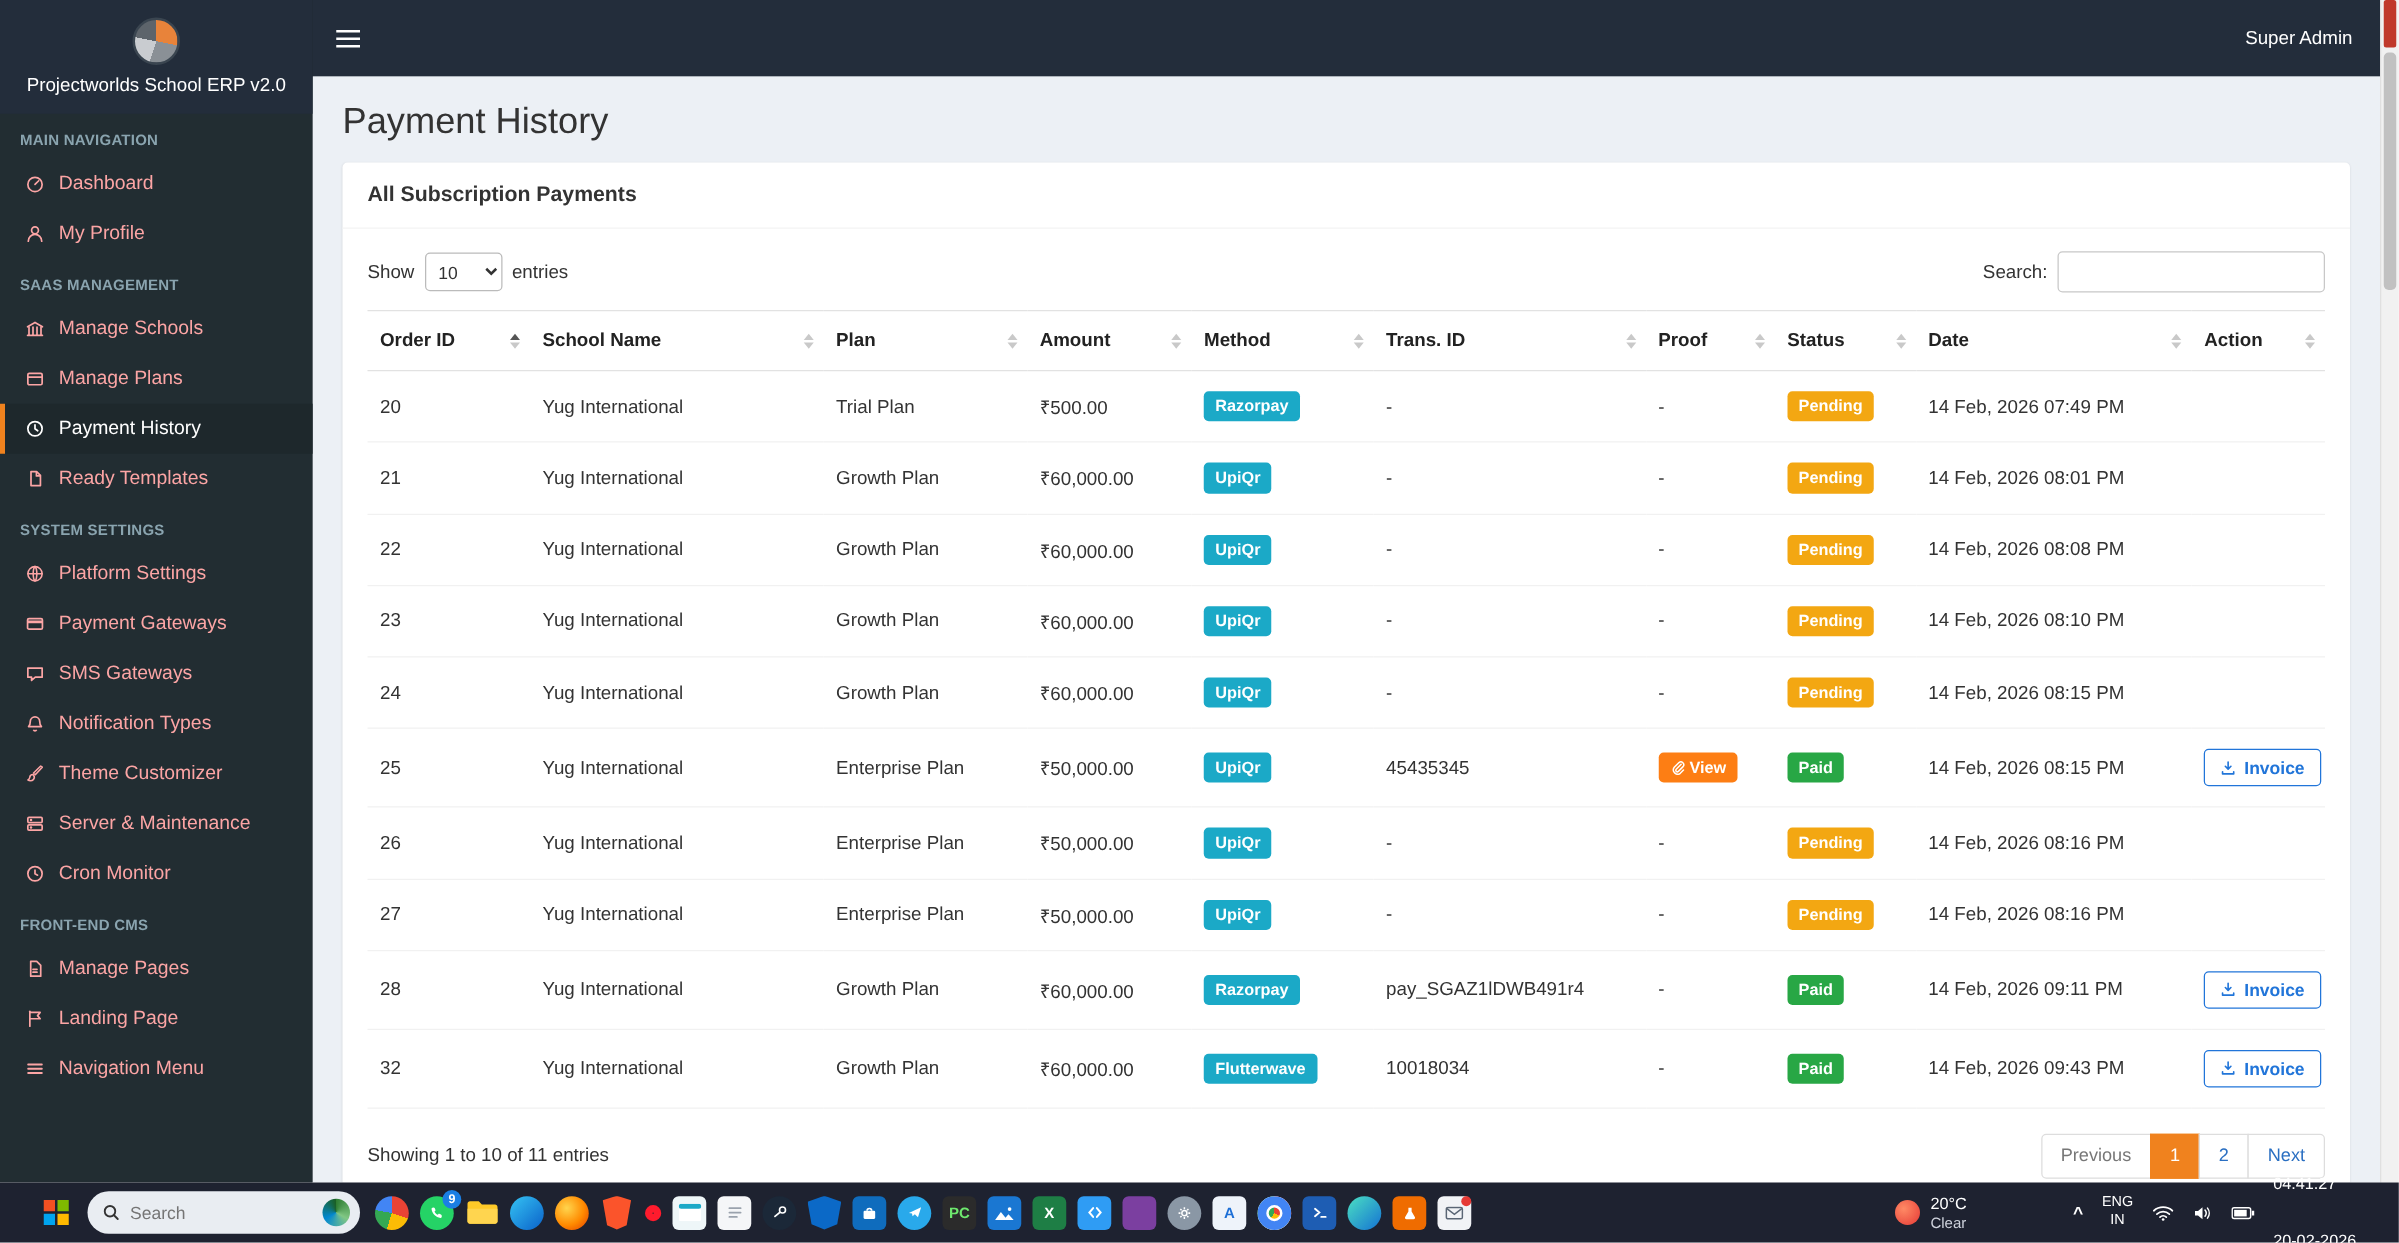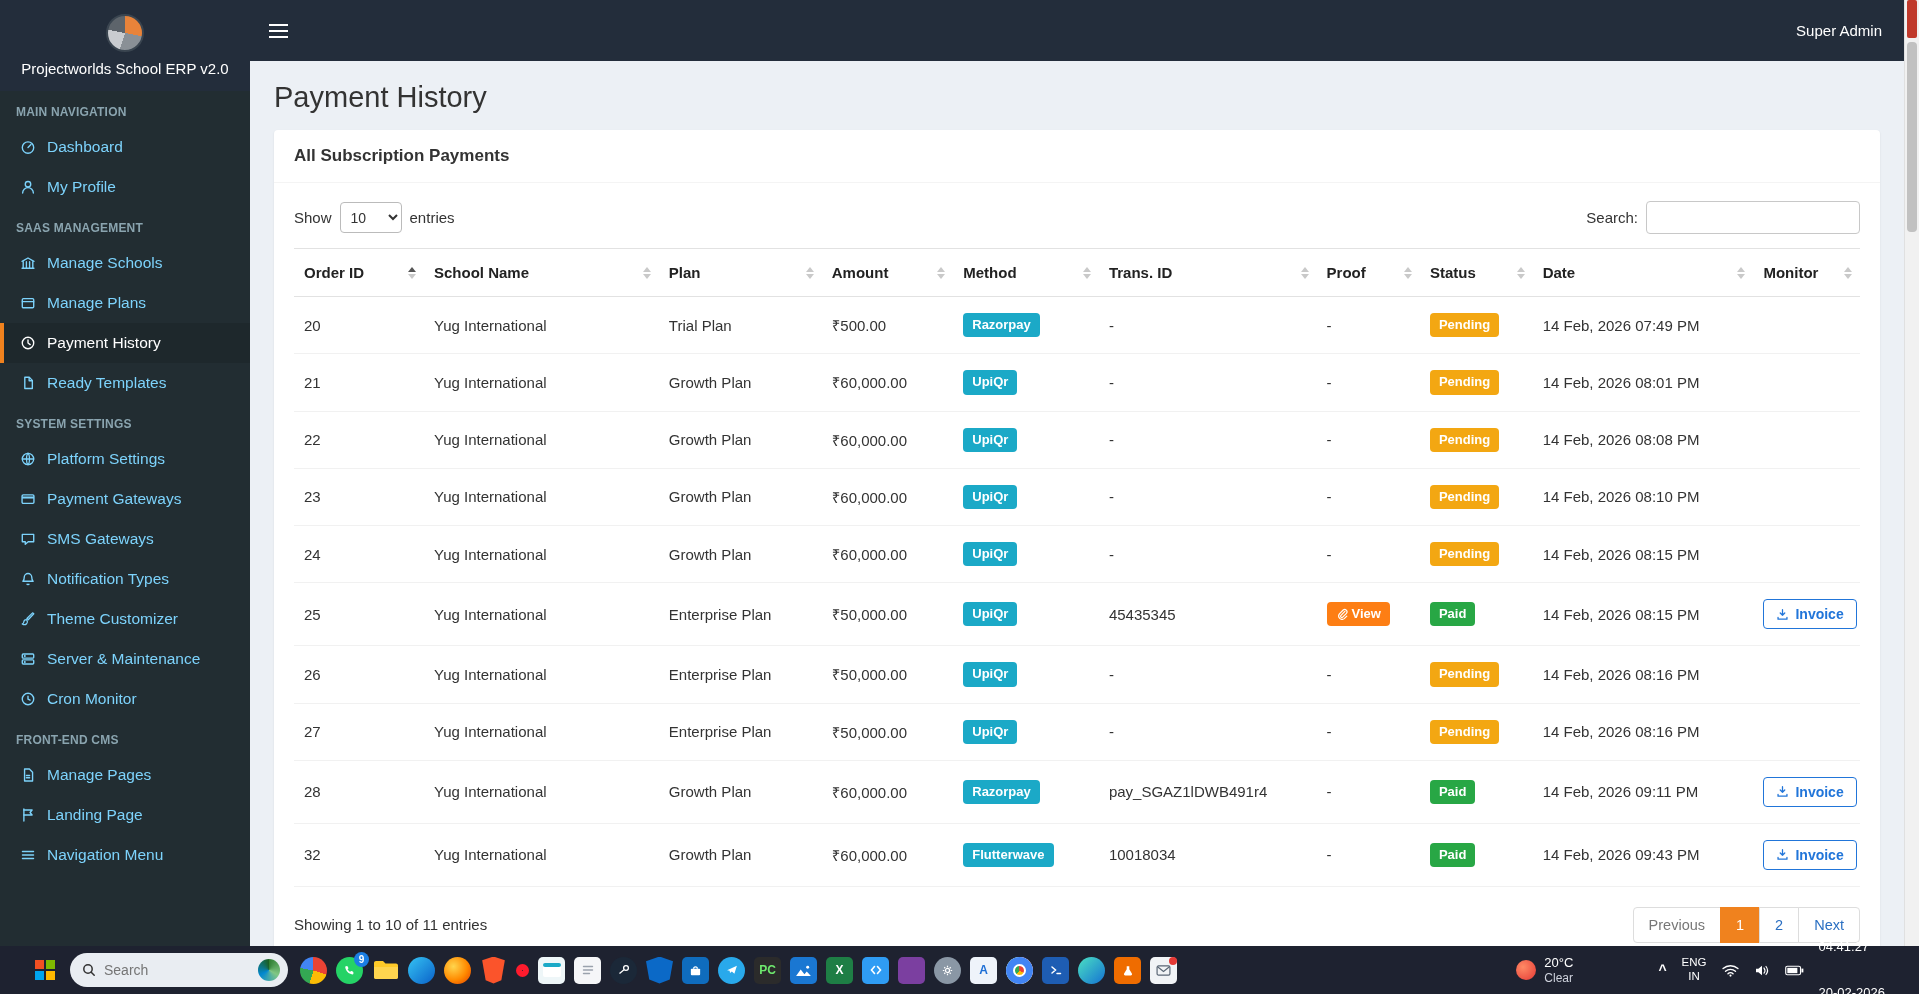--- a/index.html
+++ b/index.html
@@ -12,21 +12,21 @@
   #pagescroll { position:fixed; right:0; top:0; bottom:48px; width:15px; background:#f1f1f1; border-left:1px solid #e0e0e0; z-index:6; }
   #taskbar { position:fixed; left:0; right:0; bottom:0; height:48px; background:#1e2230; display:flex; align-items:center; padding:0 24px; z-index:10; }
 
   
   .brand { background:#232d3b; padding:12px 10px 14px; text-align:center; }
   .brand-logo { width:38px; height:38px; border-radius:50%; margin:2px auto 8px;
     background:conic-gradient(#e8833a 0 28%, #8a9096 28% 55%, #c9ccd0 55% 78%, #5d646b 78% 100%);
     border:2px solid #3a4550; }
   .brand-title { color:#fff; font-size:15px; }
   .nav-sec { color:#8aa4af; font-size:12px; font-weight:bold; padding:14px 16px 8px; letter-spacing:.2px; }
-  .nav-item { display:flex; align-items:center; gap:11px; padding:11px 16px; color:#7dd3fc; font-size:15.5px; cursor:pointer; border-left:4px solid transparent; }
+  .nav-item { display:flex; align-items:center; gap:11px; padding:11px 16px; color:#fca5a5; font-size:15.5px; cursor:pointer; border-left:4px solid transparent; }
   .nav-item svg { flex:0 0 auto; }
   .nav-item.active { background:#1e282c; color:#fff; border-left-color:#f0821e; }
 
   
   .burger { width:56px; height:61px; display:flex; flex-direction:column; justify-content:center; align-items:center; gap:4px; cursor:pointer; }
   .burger span { display:block; width:19px; height:2px; background:#fff; }
   .topbar-user { margin-left:auto; margin-right:22px; color:#fff; font-size:15px; cursor:pointer; }
 
   
   .page-title { font-size:29px; color:#333; font-weight:500; padding:20px 24px 14px; }
@@ -294,21 +294,21 @@
                   <i class="dn"></i>
                 </span></th>
             <th><span>Status</span><span class="sort">
                   <i class="up"></i>
                   <i class="dn"></i>
                 </span></th>
             <th><span>Date</span><span class="sort">
                   <i class="up"></i>
                   <i class="dn"></i>
                 </span></th>
-            <th><span>Monitor</span><span class="sort">
+            <th><span>Action</span><span class="sort">
                   <i class="up"></i>
                   <i class="dn"></i>
                 </span></th>
           </tr>
         </thead>
         <tbody>
           <tr>
             <td>20</td>
             <td>Yug International</td>
             <td>Trial Plan</td>

